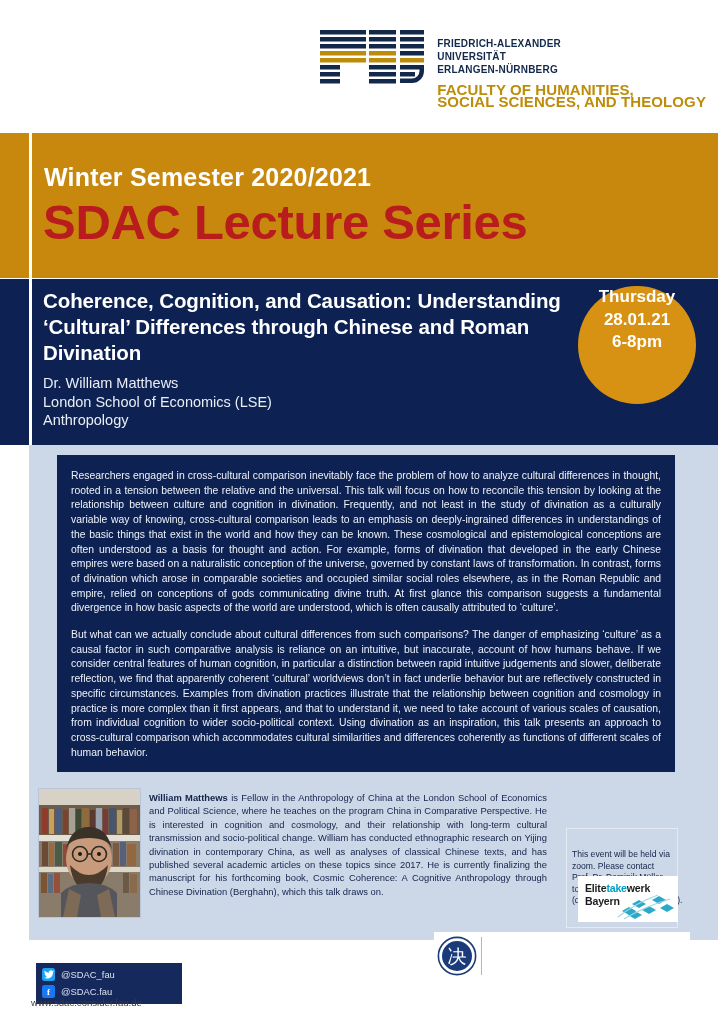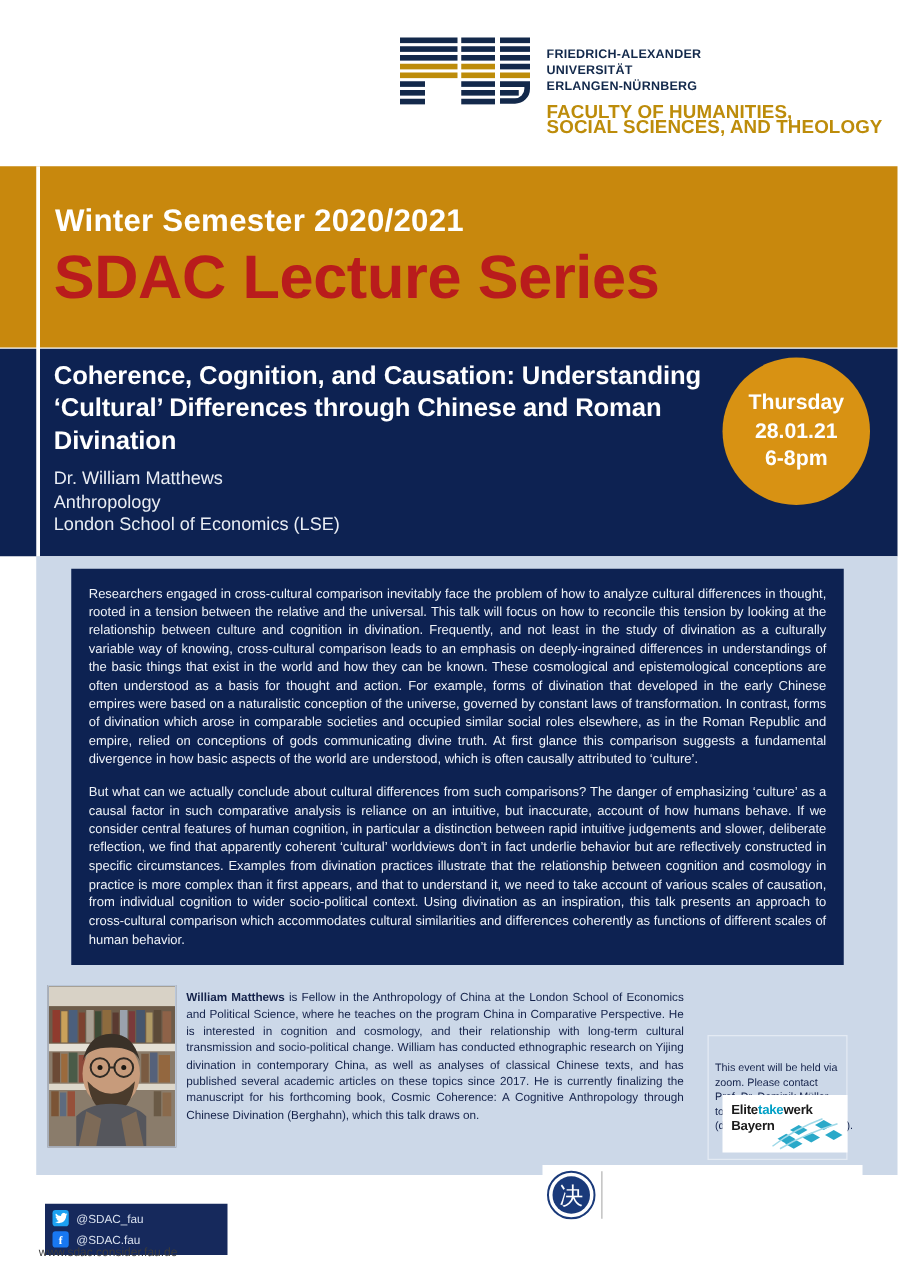--- a/index.html
+++ b/index.html
@@ -18,21 +18,21 @@
   .band-rule{position:absolute;left:29px;top:133px;width:3px;height:312px;background:#ffffff;z-index:5;}
   .semester{position:absolute;left:44px;top:163px;font-size:25px;font-weight:bold;color:#ffffff;letter-spacing:.2px;}
   .series{position:absolute;left:43px;top:194px;font-size:49px;font-weight:bold;color:#b91c1c;letter-spacing:-.3px;}
 
   
   .navy-band{position:absolute;left:0;top:279px;width:718px;height:166px;background:#0d2252;}
   .talk-title{position:absolute;left:43px;top:288px;width:520px;font-size:20.5px;font-weight:bold;color:#ffffff;line-height:26px;letter-spacing:-.1px;}
   .speaker{position:absolute;left:43px;top:374px;width:520px;font-size:14.5px;color:#e9edf4;line-height:18.5px;}
 
   .date-circle{position:absolute;left:578px;top:286px;width:118px;height:118px;border-radius:50%;
-               background:#d89213;display:flex;flex-direction:column;align-items:center;justify-content:center;
+               background:#d89213;display:flex;flex-direction:column;align-items:center;
                color:#ffffff;font-weight:bold;font-size:17px;line-height:22.5px;text-align:center;}
 
   
   .pale{position:absolute;left:29px;top:445px;width:689px;height:495px;background:#ccd8e8;}
 
   
   .abstract{position:absolute;left:57px;top:455px;width:618px;background:#0d2252;padding:14px 14px 12px 14px;box-sizing:border-box;}
   .abstract p{margin:0;font-size:10.4px;line-height:14.7px;color:#eef2f8;text-align:justify;}
   .abstract p + p{margin-top:12px;}
 
@@ -120,22 +120,22 @@
 
 <div class="gold-band"></div>
 <div class="band-rule"></div>
 <div class="semester">Winter Semester 2020/2021</div>
 <div class="series">SDAC Lecture Series</div>
 
 <div class="navy-band"></div>
 <div class="talk-title">Coherence, Cognition, and Causation: Understanding ‘Cultural’ Differences through Chinese and Roman Divination</div>
 <div class="speaker">
   <div>Dr. William Matthews</div>
+  <div>London School of Economics (LSE)</div>
   <div>Anthropology</div>
-  <div>London School of Economics (LSE)</div>
 </div>
 <div class="date-circle">
   <div>Thursday</div>
   <div>28.01.21</div>
   <div>6-8pm</div>
 </div>
 
 <div class="pale"></div>
 
 <div class="abstract">

